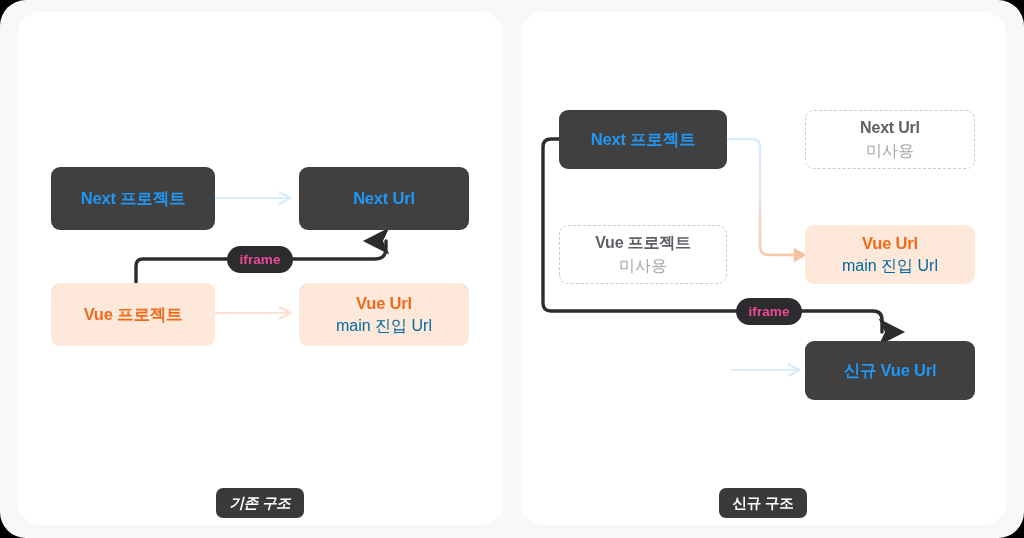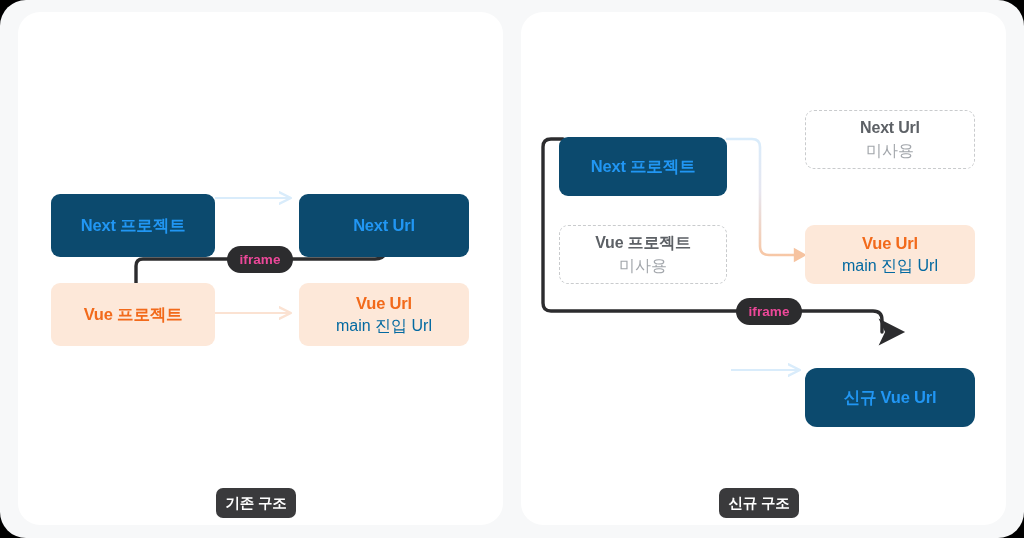--- a/index.html
+++ b/index.html
@@ -48,21 +48,21 @@
   .node .title {
     font-weight: bold;
     letter-spacing: -0.2px;
   }
   .node .sub {
     font-size: 16px;
     font-weight: normal;
     margin-top: 3px;
   }
 
-  .node.blue  { background: #0c4a6e; margin-top: 27px; }
+  .node.blue  { background: #404040; }
   .node.blue .title  { color: #2196f3; font-size: 16.5px; }
 
   .node.orange { background: #fde8d9; }
   .node.orange .title { color: #f26a1b; font-size: 16.5px; }
   .node.orange .sub   { color: #0369a1; }
 
   .node.dashed {
     background: transparent;
     border: 1.6px dashed #c9cbcd;
   }
@@ -139,21 +139,21 @@
 
     <div class="node orange" style="left:281px; top:271px; width:170px; height:63px;">
       <span class="title">Vue Url</span>
       <span class="sub">main 진입 Url</span>
     </div>
 
     <div class="pill" style="left:209px; top:234px; width:66px; height:27px;">
       <span>iframe</span>
     </div>
 
-    <div class="caption" style="left:198px; top:476px; width:80px;">
+    <div class="caption" style="left:198px; top:476px; width:88px;font-style:italic;">
       <span>기존 구조</span>
     </div>
   </div>
 
   <div class="card" id="card-right">
 
     <svg class="panel-svg" viewBox="0 0 485 513">
       <defs>
         <linearGradient id="grad-blue-orange" x1="0" y1="0" x2="0" y2="1">
           <stop offset="0%" stop-color="#d9ecfb"></stop>
@@ -191,26 +191,26 @@
       <span class="title">Vue 프로젝트</span>
       <span class="sub">미사용</span>
     </div>
 
     <div class="node orange" style="left:284px; top:213px; width:170px; height:59px;">
       <span class="title">Vue Url</span>
       <span class="sub">main 진입 Url</span>
     </div>
 
 
-    <div class="node blue" style="left:284px; top:329px; width:170px; height:59px;border-radius:12px;">
+    <div class="node blue" style="left:284px; top:329px; width:170px; height:59px;">
       <span class="title">신규 Vue Url</span>
     </div>
 
     <div class="pill" style="left:215px; top:286px; width:66px; height:27px;">
       <span>iframe</span>
     </div>
 
-    <div class="caption" style="left:198px; top:476px; width:80px;">
+    <div class="caption" style="left:198px; top:476px; width:88px;">
       <span>신규 구조</span>
     </div>
   </div>
 
 </div>
 
 </body></html>

